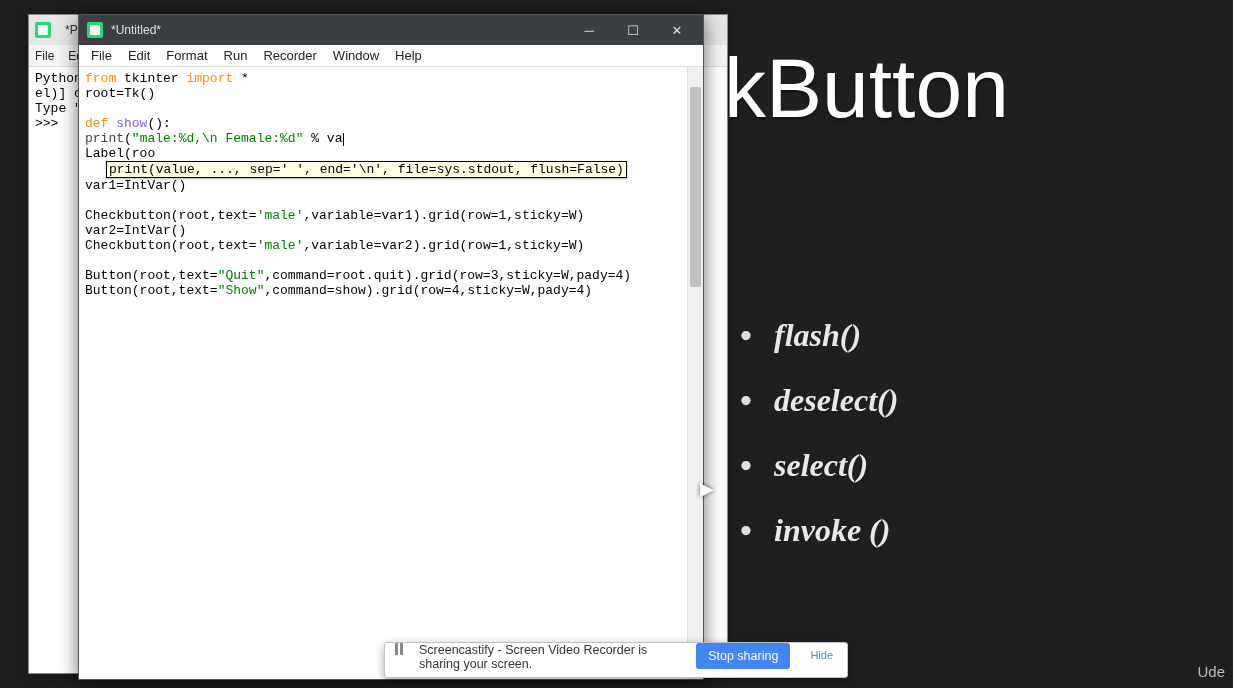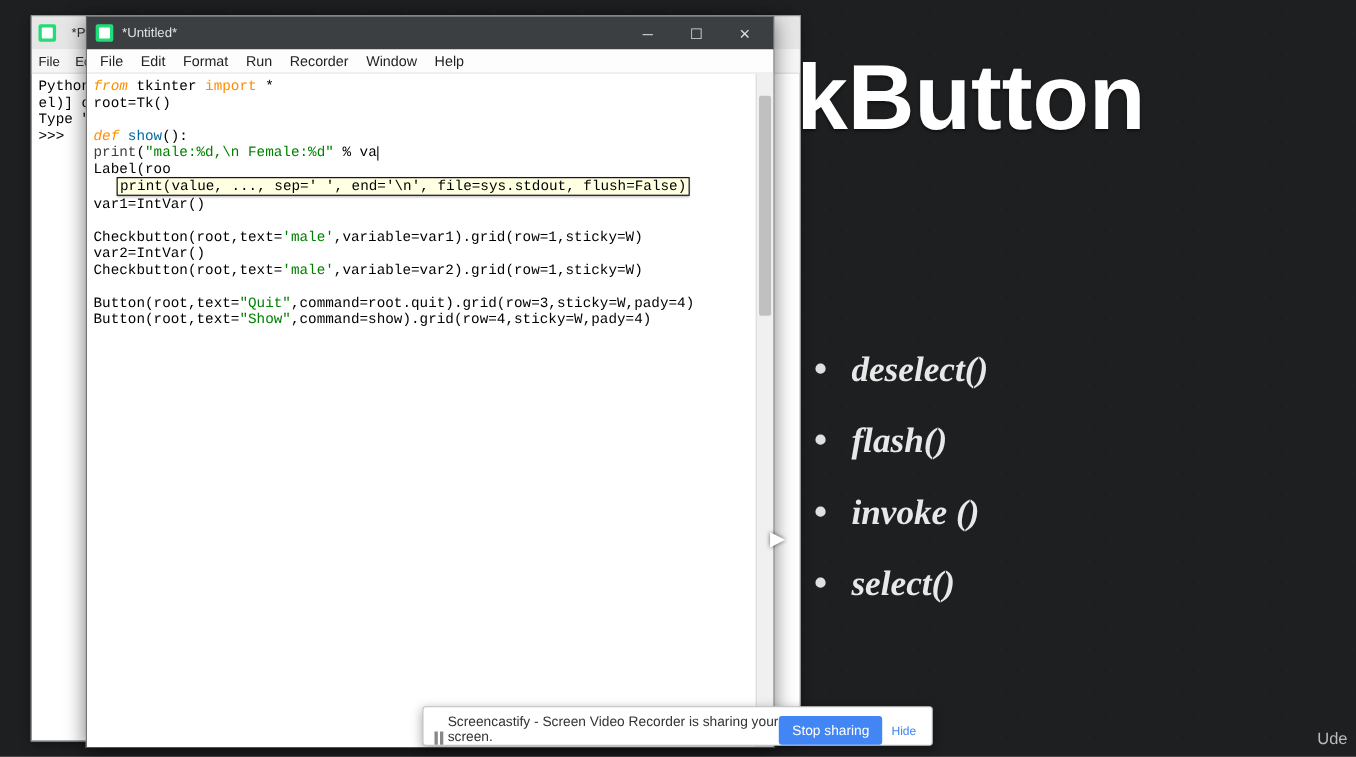--- a/index.html
+++ b/index.html
@@ -152,23 +152,23 @@
   .scrollbar-v::before {
     content: "";
     position: absolute;
     left: 2px; right: 2px;
     top: 20px;
     height: 200px;
     background: #c0c0c0;
     border-radius: 2px;
   }
 
-  .kw   { color: #ff8c00; font-style: italic; }     
+  .kw   { color: #ff8c00; }     
   .imp  { color: #ff8c00; }     
-  .blue { color: #0369a1; }     
+  .blue { color: #8b5cf6; }     
   .pur  { color: #404040; }     
   .str  { color: #008000; }     
   .tooltip {
     display: inline-block;
     background: #ffffe1;
     border: 1px solid #000;
     padding: 0 2px;
     box-shadow: 0 1px 2px rgba(0,0,0,0.3);
     margin-left: 21px;
   }
@@ -190,21 +190,21 @@
     top: 0;
     right: 0;
     bottom: 0;
     z-index: 2;
     color: #fff;
     padding: 20px;
   }
   .slide-title {
     font-family: "Segoe UI Light", "Segoe UI", sans-serif;
     font-size: 84px;
-    font-weight: 700;
+    font-weight: 400;
     color: #fff;
     margin-top: 20px;
     margin-bottom: 180px;
     text-shadow: 0 2px 3px rgba(0,0,0,0.5);
   }
   .slide-list {
     list-style: none;
     padding-left: 50px;
   }
   .slide-list li {
@@ -242,26 +242,26 @@
     position: absolute;
     left: 384px;
     bottom: 10px;
     width: 464px;
     height: 36px;
     background: #fff;
     border: 1px solid #c0c0c0;
     border-radius: 3px;
     box-shadow: 0 3px 10px rgba(0,0,0,0.35);
     display: flex;
-    align-items: flex-end;
+    align-items: flex-start;
     padding: 0 6px 0 10px;
     font-size: 12.5px;
     color: #333;
     z-index: 10;
-    gap: 0;
+    gap: 12px;
   }
   .share-bar .pause-ico {
     display: inline-flex;
     gap: 2px;
     margin-right: 4px;
   }
   .share-bar .pause-ico span {
     width: 3px;
     height: 12px;
     background: #888;
@@ -350,24 +350,24 @@
     <div><span>Button(root,text=</span><span class="str">"Show"</span><span>,command=show).grid(row=4,sticky=W,pady=4)</span></div>
     <div class="scrollbar-v"></div>
   </div>
 </div>
 
 <div class="expand-arrow">▶</div>
 
 <div class="right-pane">
   <div class="slide-title">kButton</div>
   <ul class="slide-list">
+    <li>flash()</li>
     <li>deselect()</li>
-    <li>flash()</li>
+    <li>select()</li>
     <li>invoke ()</li>
-    <li>select()</li>
   </ul>
 </div>
 
 <div class="share-bar">
   <span class="pause-ico">
       <span></span>
       <span></span>
     </span>
   <span class="share-txt">Screencastify - Screen Video Recorder is sharing your screen.</span>
   <button class="btn-blue">Stop sharing</button>

